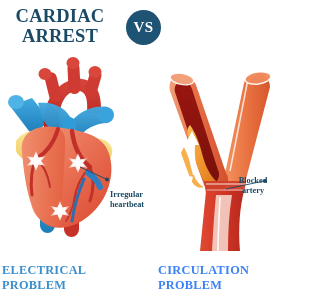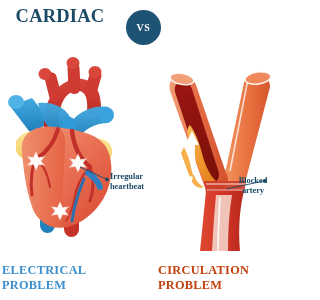--- a/index.html
+++ b/index.html
@@ -41,21 +41,21 @@
     position: absolute;
     left: 126px;
     top: 10px;
     width: 35px;
     height: 35px;
     border-radius: 50%;
     background: #1e5374;
     color: #ffffff;
     font-family: "Liberation Serif", "DejaVu Serif", serif;
     font-weight: bold;
-    font-size: 10px;
+    font-size: 15px;
     line-height: 35px;
     text-align: center;
     letter-spacing: 0.5px;
   }
 
   
   .illustration {
     position: absolute;
     top: 55px;
   }
@@ -66,21 +66,21 @@
   .annotation {
     position: absolute;
     font-family: "Liberation Serif", "DejaVu Serif", serif;
     font-weight: bold;
     font-size: 8.3px;
     line-height: 10px;
     color: #1b4a66;
   }
   #annotation-irregular {
     left: 110px;
-    top: 172px;
+    top: 190px;
     width: 56px;
     text-align: left;
   }
   #annotation-blocked {
     left: 226px;
     top: 176px;
     width: 54px;
     text-align: center;
   }
   .annotation .line2 { display: block; }
@@ -90,30 +90,31 @@
     position: absolute;
     top: 263px;
     font-family: "Liberation Serif", "DejaVu Serif", serif;
     font-weight: bold;
     font-size: 12.3px;
     line-height: 15px;
     letter-spacing: 0.3px;
     text-transform: uppercase;
   }
   #caption-left  { left: 2px;   width: 140px; color: #3a8fce; }
-  #caption-right { left: 158px; width: 133px; color: #c2410c; }
+  #caption-right { left: 158px; width: 133px; color: #3b82f6; }
   .caption .line2 { display: block; }
 </style>
 </head>
 <body>
 
 <div id="infographic">
 
   <div class="title" id="title-left">
     <span>CARDIAC</span>
+    <span class="line2">ARREST</span>
   </div>
 
   <div id="vs-badge">
     <span>VS</span>
   </div>
 
 
   <svg class="illustration" id="heart-illustration" viewBox="0 0 150 200">
     <defs>
       <linearGradient id="gHeartBody" x1="0" y1="0" x2="1" y2="1">

